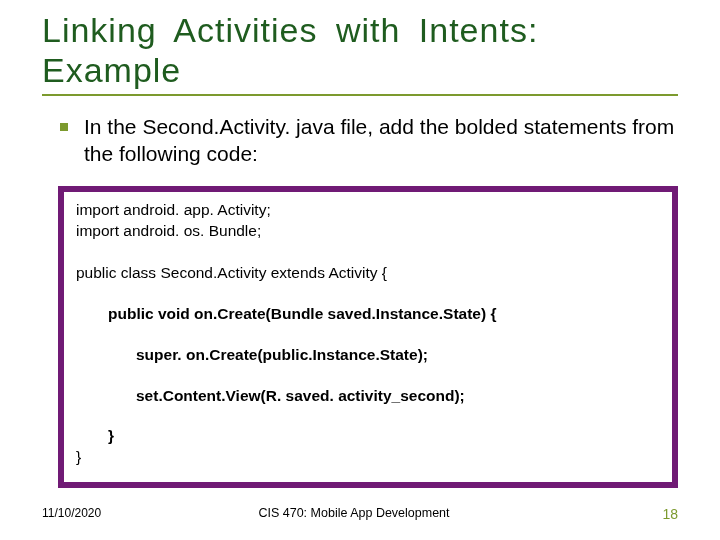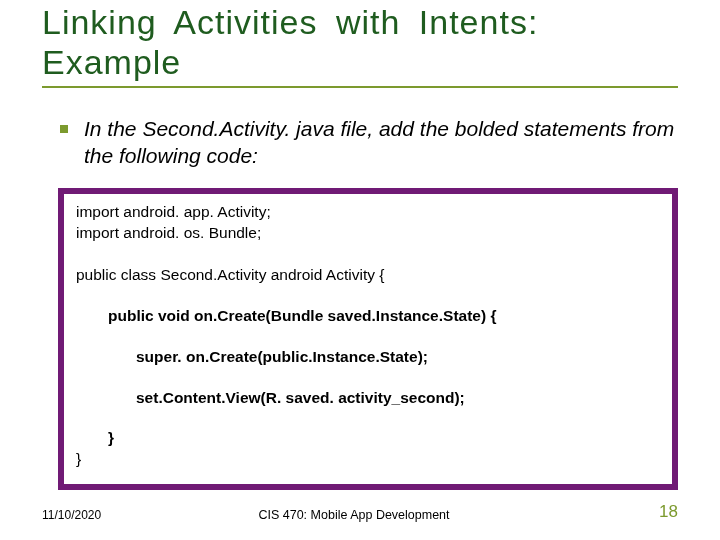--- a/index.html
+++ b/index.html
@@ -26,25 +26,24 @@
     margin-bottom: 14px;
   }
   .title {
     font-size: 34px;
     line-height: 1.18;
     color: #1f5c1f;
     letter-spacing: 1px;
     font-weight: 400;
     word-spacing: 8px;
     margin: 0;
-    padding-top: 2px;
+    padding-top: 10px;
   }
   .body-list {
-    margin: 28px 0 0 18px;
-    font-style: italic;
+    margin: 18px 0 0 18px;
   }
   .body-item {
     display: flex;
     align-items: flex-start;
   }
   .bullet {
     width: 8px;
     height: 8px;
     background: #7c9a2e;
     margin-top: 9px;
@@ -67,33 +66,33 @@
   .code-box .b { font-weight: 700; margin-top: 20px; }
   .ind1 { padding-left: 32px; }
   .ind2 { padding-left: 60px; }
   .footer {
     position: absolute;
     bottom: 18px;
     left: 42px;
     right: 42px;
     display: flex;
     justify-content: space-between;
-    align-items: flex-end;
+    align-items: flex-start;
     font-size: 12px;
     color: #000;
   }
   .footer .center {
     position: absolute;
     left: 0; right: 12px;
     text-align: center;
     font-size: 12.5px;
   }
   .footer .right {
     color: #7c9a2e;
-    font-size: 17px;
+    font-size: 14px;
     margin-left: auto;
   }
 </style>
 </head>
 <body>
 
 <div class="slide">
 
   <div class="title-wrap">
     <h1 class="title">Linking  Activities  with  Intents: Example</h1>
@@ -103,21 +102,21 @@
     <div class="body-item">
       <span class="bullet"></span>
       <span class="body-text">In the Second.Activity. java file, add the bolded statements from the following code:</span>
     </div>
   </div>
 
   <div class="code-box">
     <div>import android. app. Activity;</div>
     <div>import android. os. Bundle;</div>
     <div>&nbsp;</div>
-    <div>public class Second.Activity android Activity {</div>
+    <div>public class Second.Activity extends Activity {</div>
     <div class="ind1 b">public void on.Create(Bundle saved.Instance.State) {</div>
     <div class="ind2 b">super. on.Create(public.Instance.State);</div>
     <div class="ind2 b">set.Content.View(R. saved. activity_second);</div>
     <div class="ind1 b">}</div>
     <div>}</div>
   </div>
 
   <div class="footer">
     <span>11/10/2020</span>
     <span class="center">CIS 470: Mobile App Development</span>

